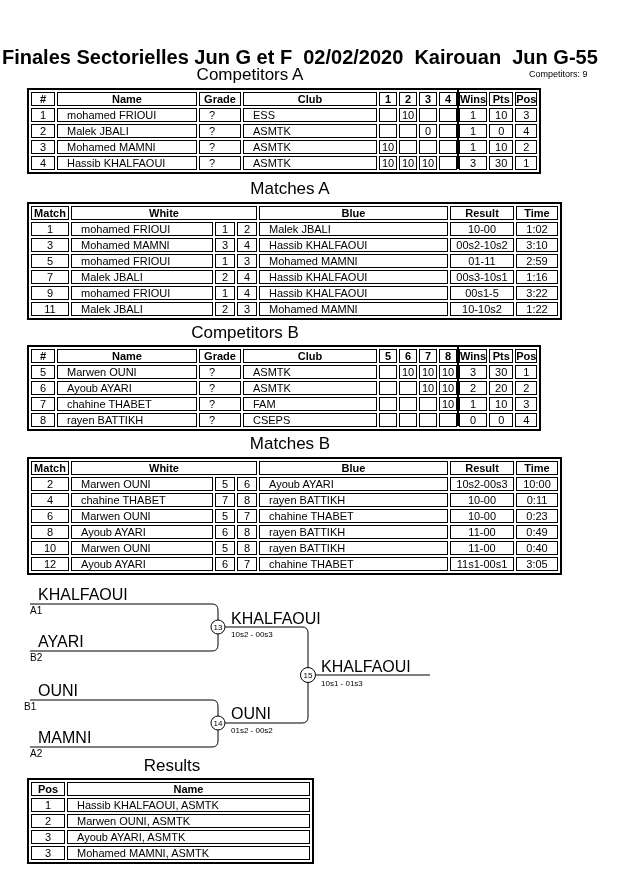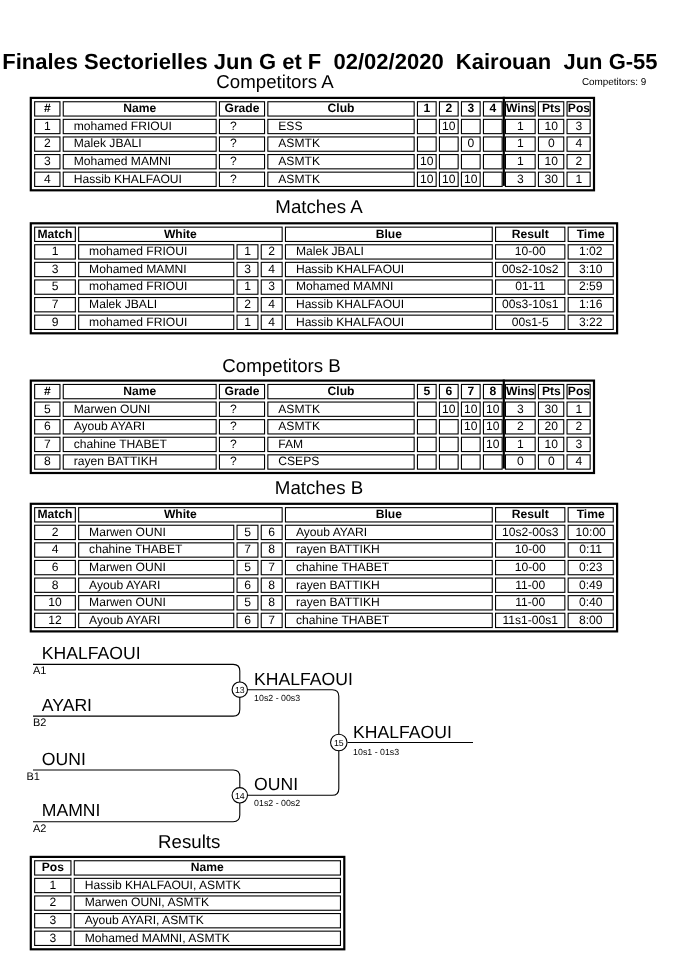--- a/index.html
+++ b/index.html
@@ -192,25 +192,34 @@
         </tr>
         <tr>
           <td>9</td>
           <td class="l">mohamed FRIOUI</td>
           <td>1</td>
           <td>4</td>
           <td class="l">Hassib KHALFAOUI</td>
           <td>00s1-5</td>
           <td>3:22</td>
         </tr>
+        <tr>
+          <td>11</td>
+          <td class="l">Malek JBALI</td>
+          <td>2</td>
+          <td>3</td>
+          <td class="l">Mohamed MAMNI</td>
+          <td>10-10s2</td>
+          <td>1:22</td>
+        </tr>
       </tbody>
     </table>
 </div>
 
-<div class="abs caption" style="left:256px;top:326px">Competitors B</div>
+<div class="abs caption" style="left:245px;top:326px">Competitors B</div>
 <div class="tablewrap" style="left:27px;top:345px">
   <table class="grid">
       <colgroup>
         <col style="width: 24px;">
         <col style="width: 140px;">
         <col style="width: 42px;">
         <col style="width: 134px;">
         <col style="width: 18px;">
         <col style="width: 18px;">
         <col style="width: 18px;">
@@ -359,21 +368,21 @@
           <td>11-00</td>
           <td>0:40</td>
         </tr>
         <tr>
           <td>12</td>
           <td class="l">Ayoub AYARI</td>
           <td>6</td>
           <td>7</td>
           <td class="l">chahine THABET</td>
           <td>11s1-00s1</td>
-          <td>8:00</td>
+          <td>3:05</td>
         </tr>
       </tbody>
     </table>
 </div>
 
 <div class="abs bracket">
   <svg width="630" height="200" viewBox="0 0 630 200">
     <g fill="none" stroke="#000" stroke-width="1">
       <path d="M30 24 H212 Q218 24 218 30 V65 Q218 71 212 71 H30"></path>
       <path d="M30 120 H212 Q218 120 218 126 V161 Q218 167 212 167 H30"></path>

